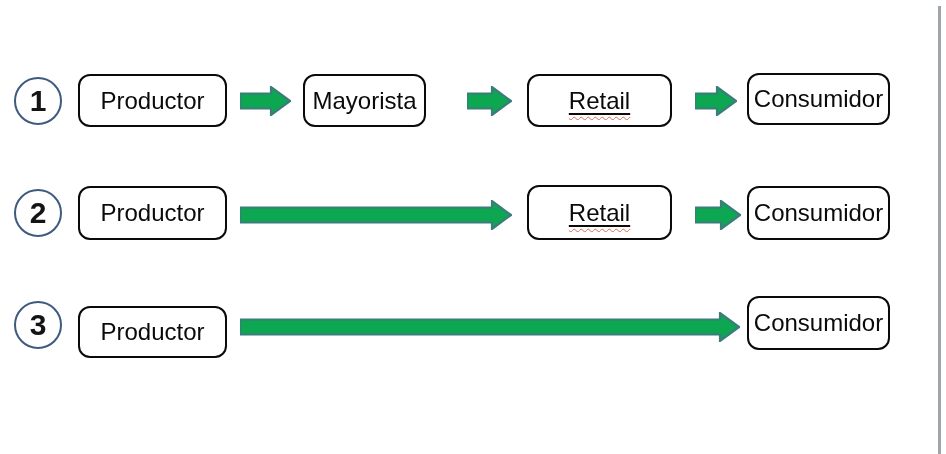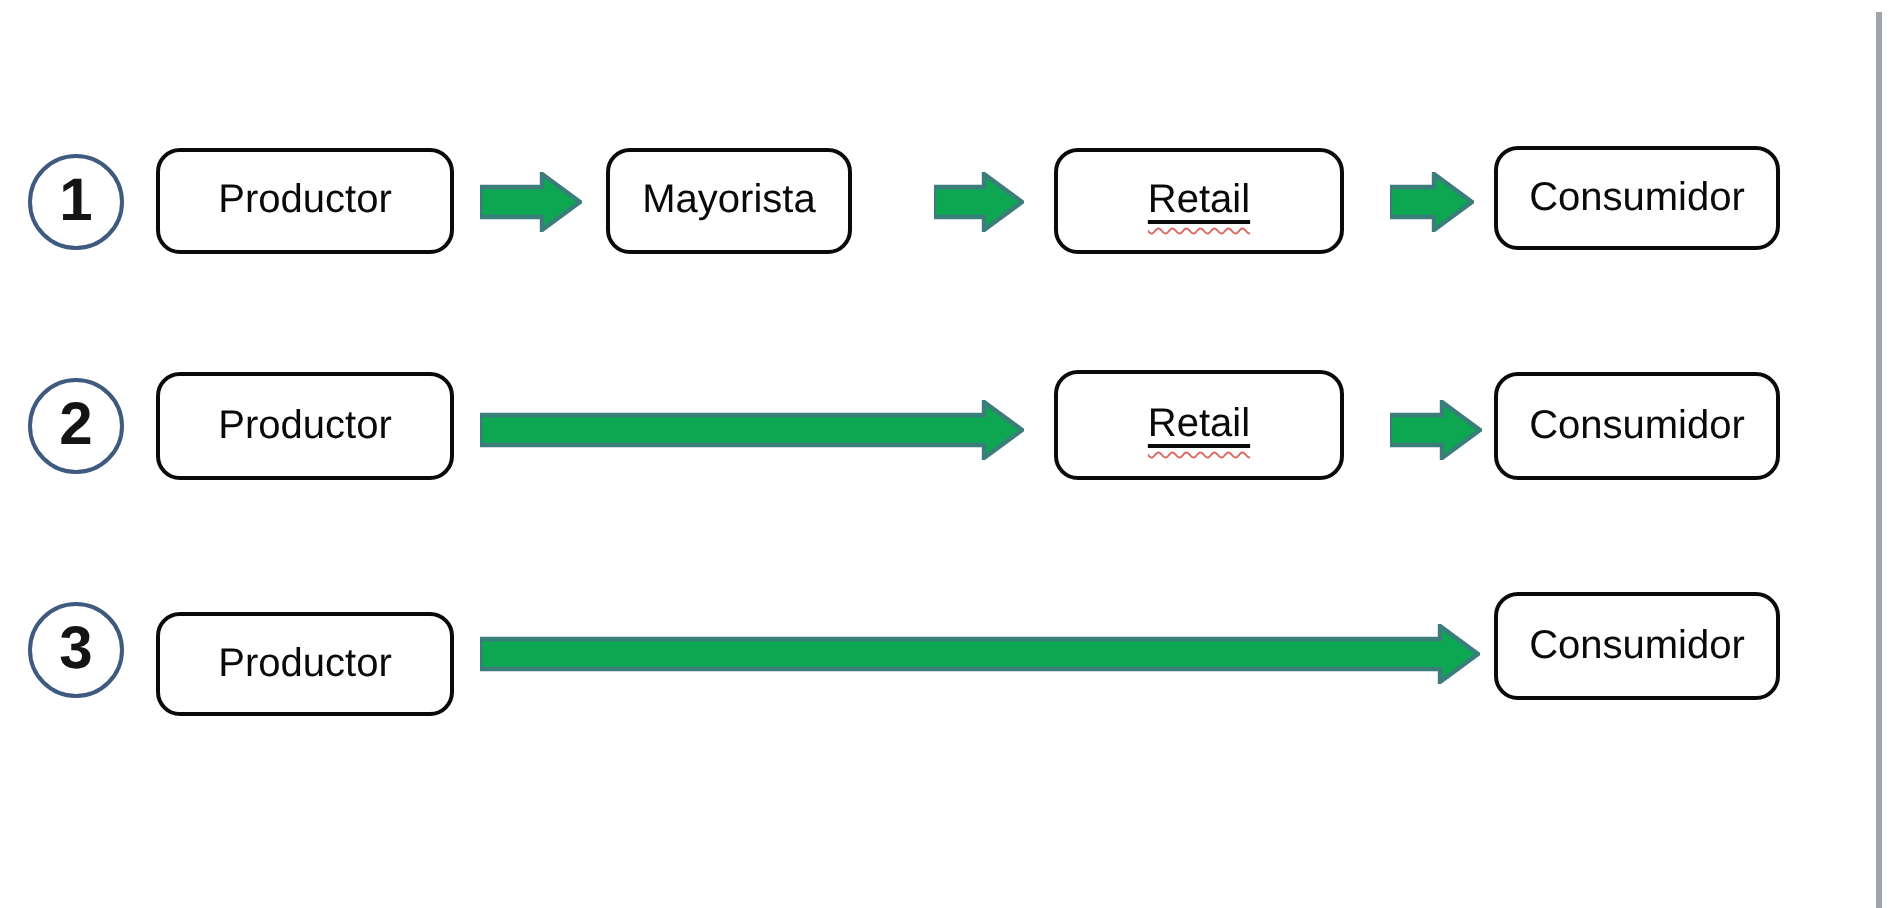--- a/index.html
+++ b/index.html
@@ -31,21 +31,21 @@
     background: #ffffff;
   }
   .node-box {
     box-sizing: border-box;
     border: 2.5px solid #0a0a0a;
     border-radius: 12px;
     background: #ffffff;
     display: flex;
     align-items: center;
     justify-content: center;
-    font-size: 20px;
+    font-size: 24px;
     color: #0a0a0a;
     white-space: nowrap;
   }
   .squiggle {
     text-decoration-line: underline;
     text-decoration-style: wavy;
     text-decoration-color: #d96a5f;
     text-decoration-thickness: 1px;
     text-underline-offset: 7px;
   }

